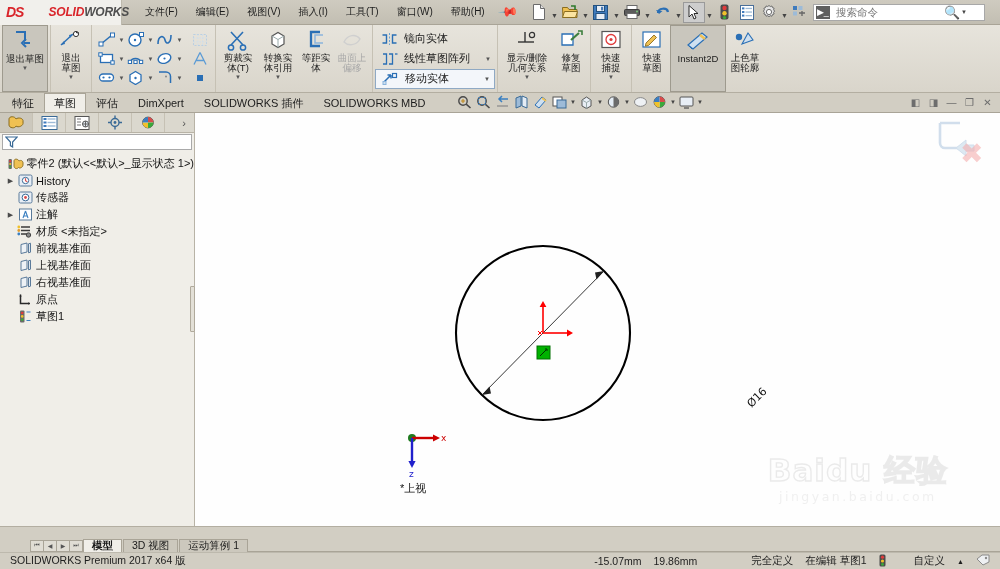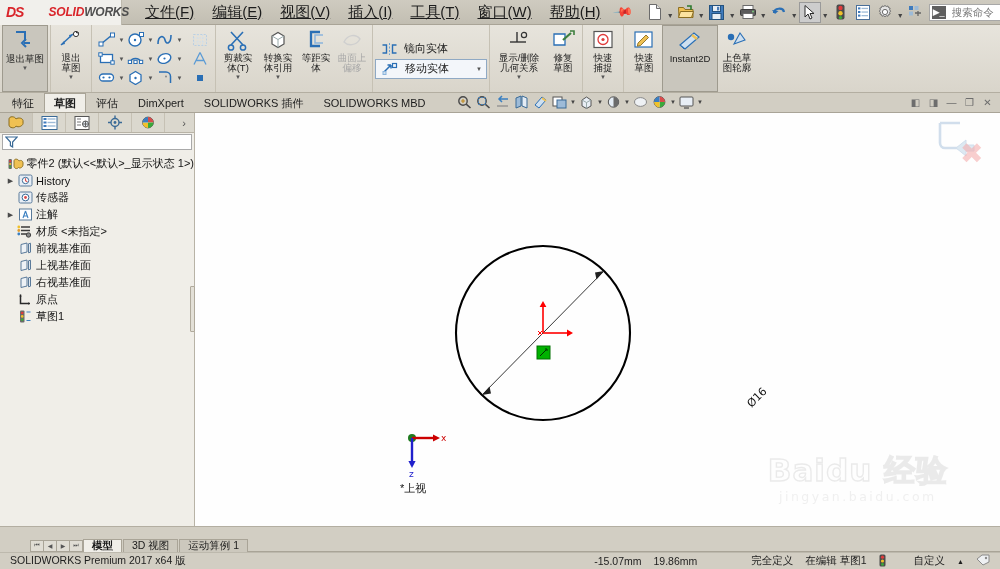--- a/index.html
+++ b/index.html
@@ -23,21 +23,21 @@
   .logo-wrap{
     width:122px; height:25px; background:#f1f0ec;
     display:flex; align-items:center; padding-left:6px; gap:3px;
     border-right:1px solid #bdb9ad;
   }
   .ds-mark{ font-size:14px; font-weight:bold; font-style:italic; color:#d9242a; letter-spacing:-1px;}
   .sw-name{ font-size:12px; font-weight:bold; font-style:italic; letter-spacing:-0.2px;}
   .sw-name .solid{ color:#d9242a;margin-left:22px; }
   .sw-name .works{ color:#4f4f4f; }
   .menubar{ display:flex; align-items:center; gap:0px; margin-left:14px; }
-  .menu-item{ padding:3px 9px; font-size:15px; color:#1d1d1d; white-space:nowrap; cursor:default;text-decoration:underline;}
+  .menu-item{ padding:3px 9px; font-size:10px; color:#1d1d1d; white-space:nowrap; cursor:default;}
   .pin{ color:#2a6fb5; font-size:13px; margin-left:6px; transform:rotate(40deg); display:inline-block;}
   .tb-right{ display:flex; align-items:center; gap:0px; margin-left:12px; flex:1;}
   .tbtn{
     width:22px; height:21px; display:flex; align-items:center; justify-content:center;
     position:relative;
   }
   .tbtn.sel{ background:#cdcdcd; border:1px solid #9a9a9a; }
   .caret{ width:9px; height:21px; display:flex; align-items:flex-end; justify-content:center; padding-bottom:4px; color:#444; font-size:7px;}
   .searchbox{
     width:172px; height:17px; background:#fff; border:1px solid #a8a8a8;
@@ -76,21 +76,21 @@
 
   
   .cmdtabs{
     height:20px; display:flex; align-items:flex-end; background:#d2cec3;
     border-bottom:1px solid #a9a497; flex:none; padding-left:2px; position:relative;
   }
   .ctab{
     height:19px; padding:0 9px; display:flex;align-items:center; font-size:11px;
     border:1px solid transparent; border-bottom:none; color:#1c1c1c; white-space:nowrap;
   }
-  .ctab.sel{ background:#f0eee8; border-color:#a9a497;font-weight:bold; }
+  .ctab.sel{ background:#f0eee8; border-color:#a9a497; }
   .viewtoolbar{ position:absolute; left:455px; bottom:1px; display:flex; align-items:center; height:19px; }
   .vbtn{ width:19px;height:18px;display:flex;align-items:center;justify-content:center;}
   .vcaret{ font-size:6px;color:#444;width:8px;display:flex;align-items:center;justify-content:center;}
   .docctrl{ position:absolute; right:4px; bottom:2px; display:flex; align-items:center; gap:1px;}
   .docctrl span{ width:17px;height:16px;display:flex;align-items:center;justify-content:center;
     font-size:10px;color:#6d6d6d;}
 
   
   .mid{ flex:1; display:flex; position:relative; background:#f0eee8; min-height:0;}
   .leftpane{ width:195px; display:flex; flex-direction:column; background:#f0eee8;
@@ -443,20 +443,31 @@
       <div class="listcol">
         <div class="listrow">
           <span class="sm-ic">
               <svg width="17" height="14" viewBox="0 0 17 14">
                 <path d="M8.5 1 v12" stroke="#6aa0d0" stroke-dasharray="2 1.5"></path>
                 <path d="M1.5 3 L5.5 3 L5.5 11 L1.5 11" fill="none" stroke="#2a6fb5" stroke-width="1.4"></path>
                 <path d="M15.5 3 L11.5 3 L11.5 11 L15.5 11" fill="none" stroke="#2a6fb5" stroke-width="1.4"></path>
               </svg>
             </span>
           <span>镜向实体</span>
+        </div>
+        <div class="listrow">
+          <span class="sm-ic">
+              <svg width="17" height="14" viewBox="0 0 17 14">
+                <path d="M2 2 L5.5 2 L5.5 12 L2 12" fill="none" stroke="#2a6fb5" stroke-width="1.3"></path>
+                <path d="M8 2 L11.5 2 L11.5 12 L8 12" fill="none" stroke="#2a6fb5" stroke-width="1.3"></path>
+                <path d="M14 2 L16.5 2" stroke="#2a6fb5" stroke-width="1.3"></path>
+              </svg>
+            </span>
+          <span>线性草图阵列</span>
+          <span class="listcaret">▼</span>
         </div>
         <div class="listrow boxed" style="min-width:112px;">
           <span class="sm-ic">
               <svg width="17" height="14" viewBox="0 0 17 14">
                 <path d="M2 10 L9 3 M9 3 L5.5 3 M9 3 L9 6.5" fill="none" stroke="#2a6fb5" stroke-width="1.5"></path>
                 <rect x="10.5" y="1.5" width="4" height="4" fill="none" stroke="#2a6fb5" stroke-width="1.2"></rect>
                 <rect x="1" y="9.5" width="3" height="3" fill="#cfdeeb" stroke="#8ab4dd"></rect>
               </svg>
             </span>
           <span>移动实体</span>

